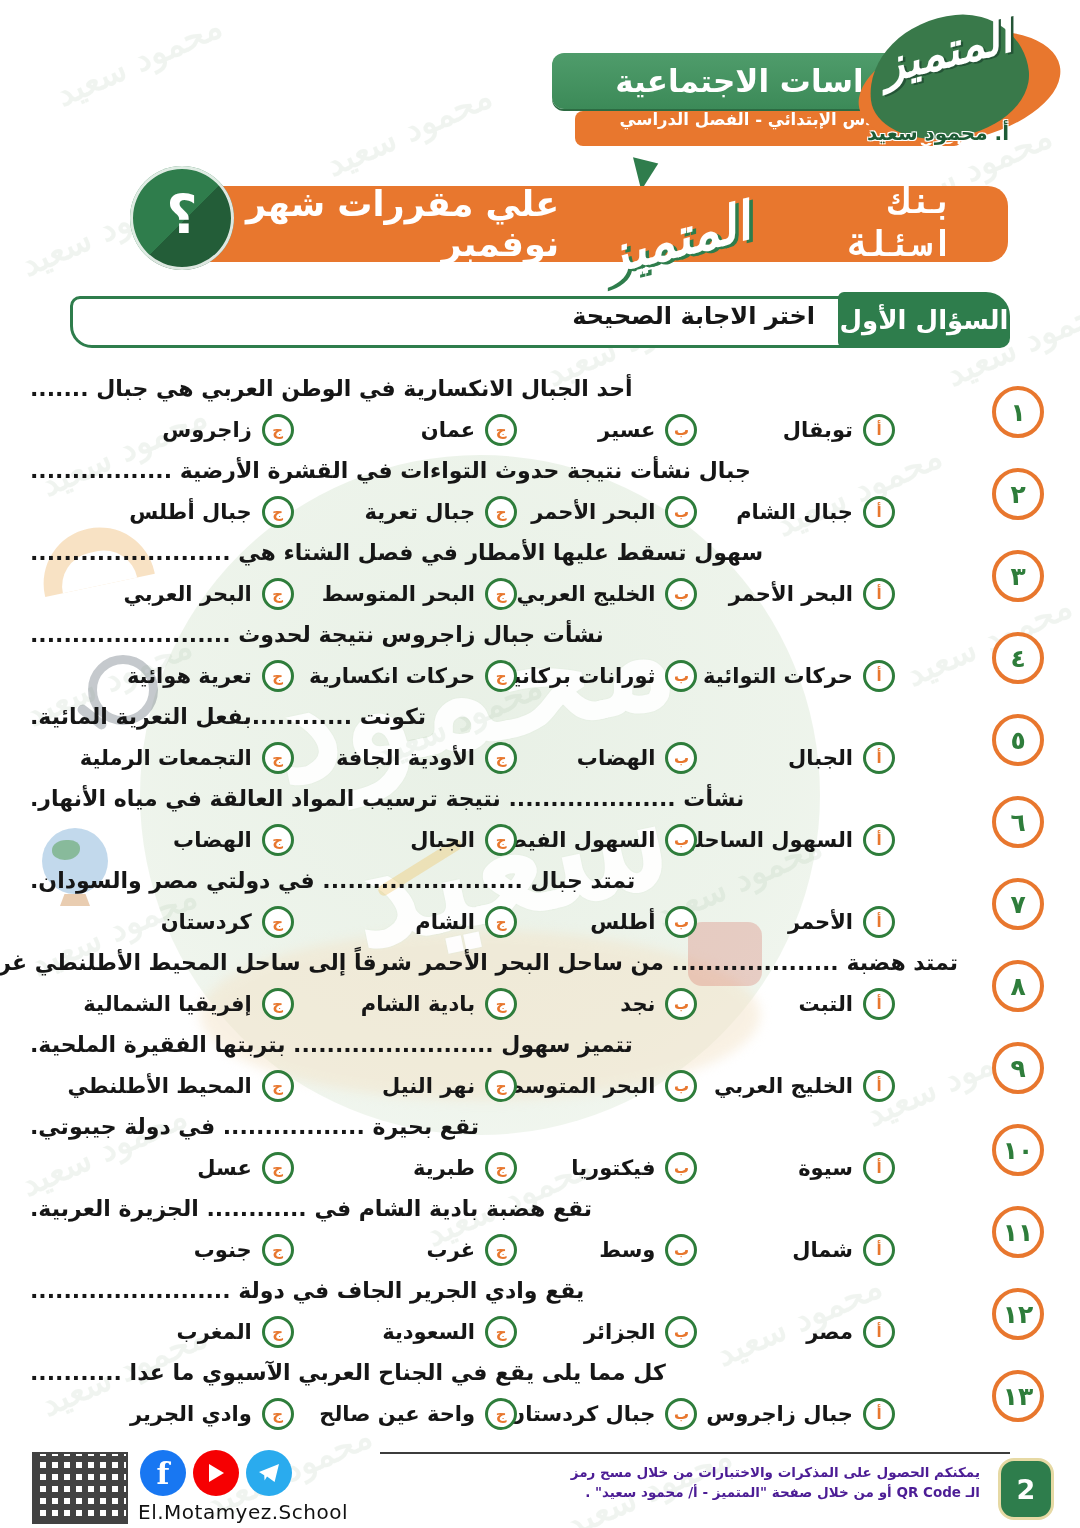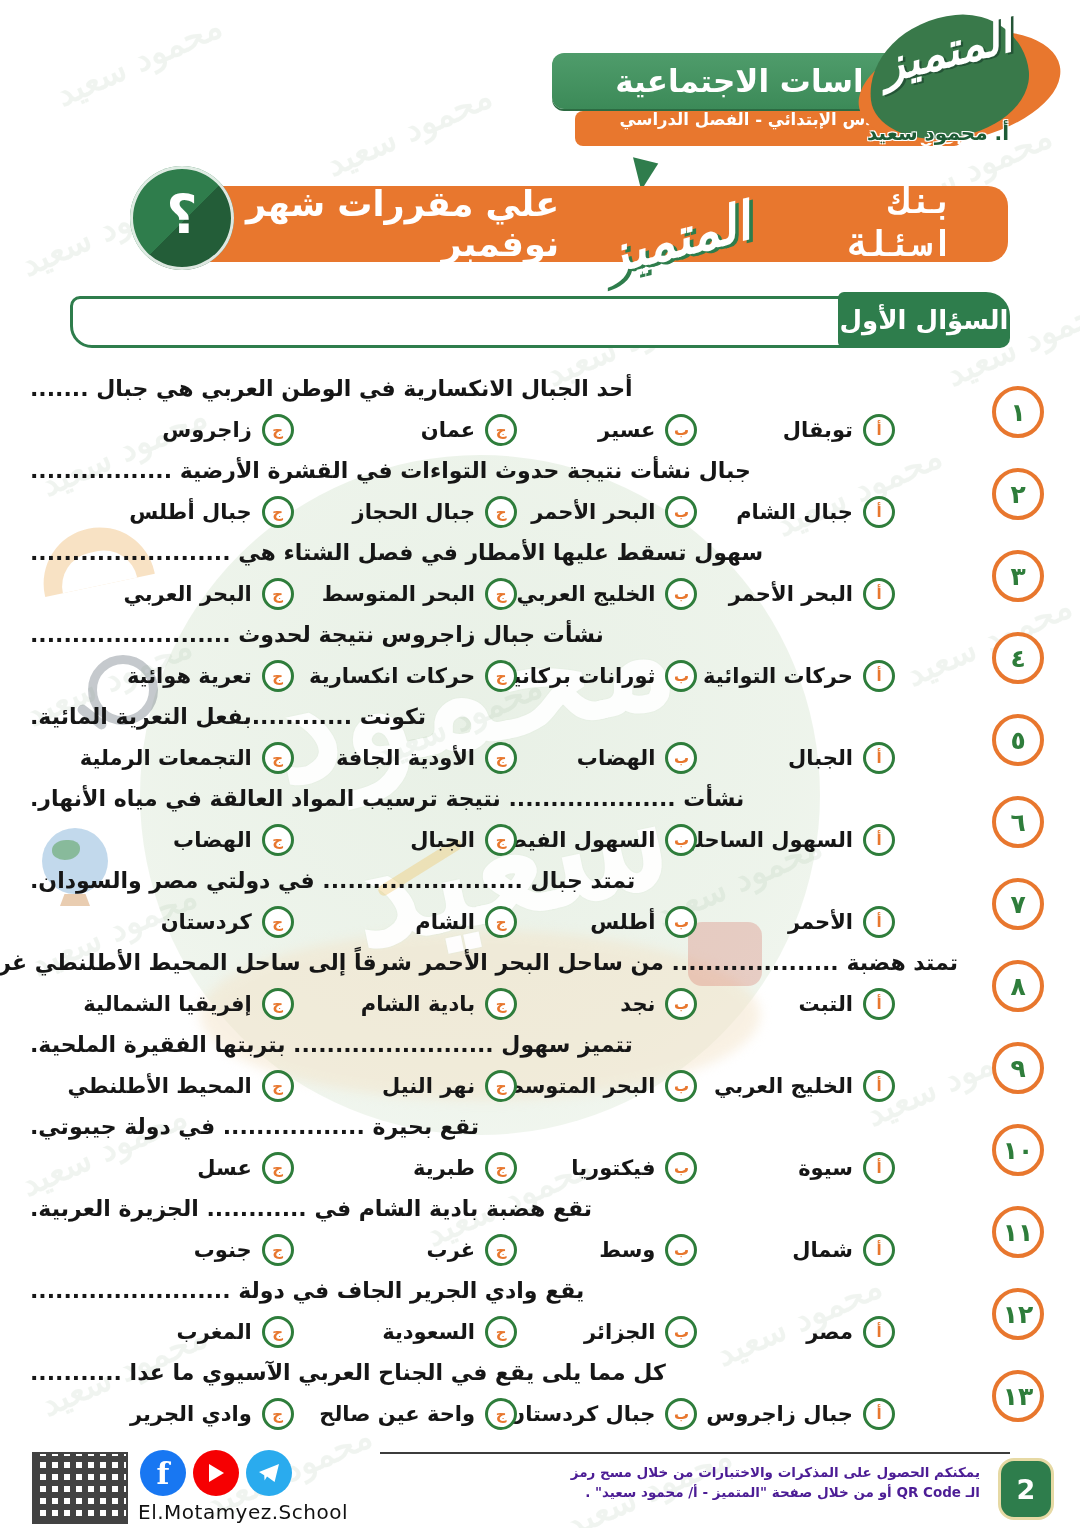--- a/index.html
+++ b/index.html
@@ -178,20 +178,21 @@
     <span class="qbank-logo">المتميز</span>
     <span class="qbank-left">علي مقررات شهر نوفمبر</span>
   </div>
   <div class="qmark-badge">
     <span>؟</span>
   </div>
 
   <div class="section">
     <div class="section-box"></div>
     <div class="section-label">السؤال الأول</div>
+    <div class="section-instruction">اختر الاجابة الصحيحة</div>
   </div>
 
   <div id="questions-list">
     <div class="question">
       <div class="q-badge q-num">١</div>
       <div class="q-text">أحد الجبال الانكسارية في الوطن العربي هي جبال .......</div>
       <div class="q-options">
         <span class="option">
           <span class="opt-circle">أ</span>
           <span class="opt-label">توبقال</span>
@@ -218,21 +219,21 @@
         <span class="option">
           <span class="opt-circle">أ</span>
           <span class="opt-label">جبال الشام</span>
         </span>
         <span class="option">
           <span class="opt-circle">ب</span>
           <span class="opt-label">البحر الأحمر</span>
         </span>
         <span class="option">
           <span class="opt-circle">ج</span>
-          <span class="opt-label">جبال الحجاز</span>
+          <span class="opt-label">جبال تعرية</span>
         </span>
         <span class="option">
           <span class="opt-circle">ج</span>
           <span class="opt-label">جبال أطلس</span>
         </span>
       </div>
     </div>
 
     <div class="question">
       <div class="q-badge q-num">٣</div>

